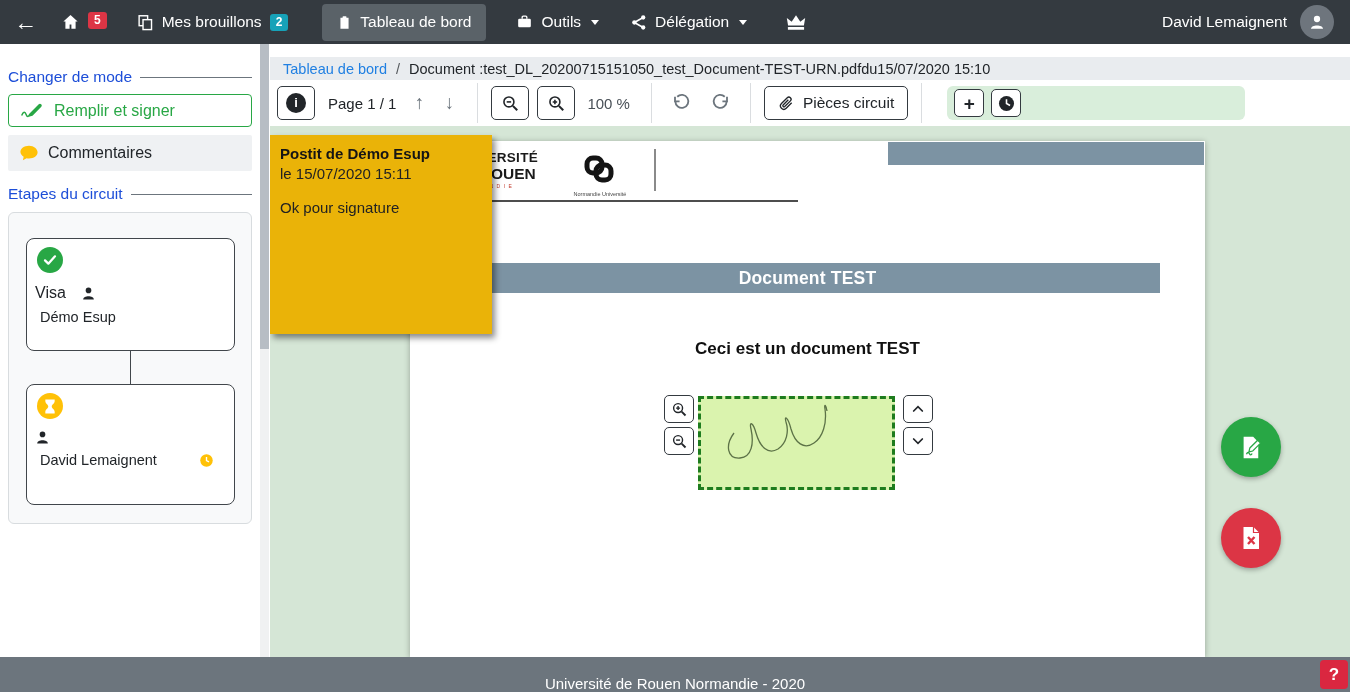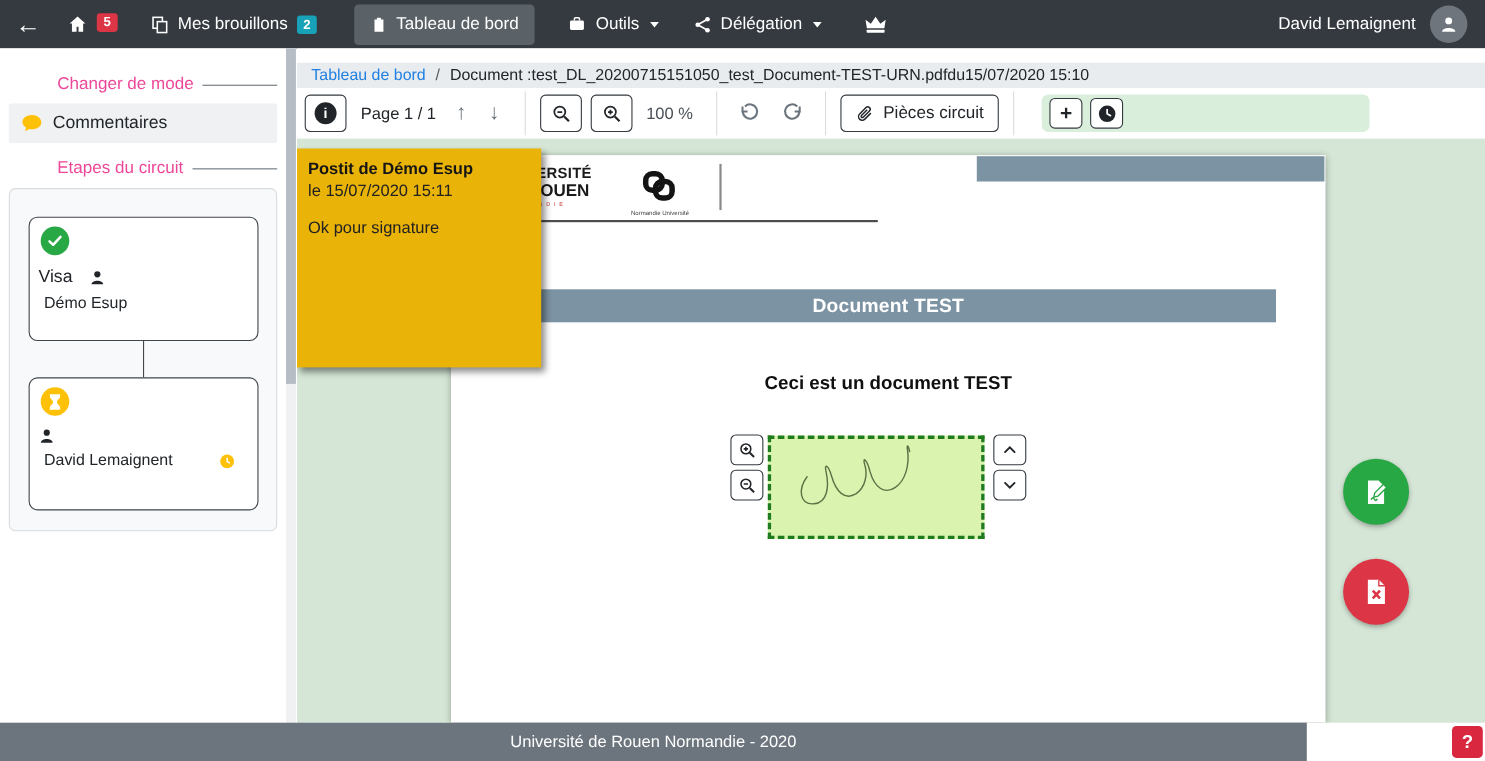--- a/index.html
+++ b/index.html
@@ -24,21 +24,21 @@
   .caret{width:0;height:0;border-left:4.5px solid transparent;border-right:4.5px solid transparent;
          border-top:5px solid #fff;margin-left:2px;}
   .crown{margin-left:38px;cursor:pointer;}
   .user-name{margin-left:auto;font-size:15.5px;cursor:pointer;}
   .avatar{width:34px;height:34px;border-radius:50%;background:#6e757d;display:flex;align-items:center;
           justify-content:center;margin:0 16px 0 13px;cursor:pointer;}
 
   
   .sidebar{position:absolute;left:0;top:44px;width:260px;height:613px;background:#fff;
            padding:0 8px;box-sizing:border-box;}
-  .side-heading{display:flex;align-items:center;gap:8px;color:#ec4899;font-size:15.5px;margin-left:44px;}
+  .side-heading{display:flex;align-items:center;gap:8px;color:#1d4ed8;font-size:15.5px;}
   .side-heading .rule{flex:1;border-top:1px solid #6c757d;}
   .h-mode{margin-top:24px;}
   .h-steps{margin-top:14px;}
   .btn-signmode{margin-top:8px;width:100%;height:33px;background:#fff;border:1px solid #28a745;
         border-radius:4px;color:#28a745;font-size:16px;display:flex;align-items:center;gap:9px;
         padding:0 11px;cursor:pointer;box-sizing:border-box;font-family:inherit;}
   .btn-comments{margin-top:8px;width:100%;height:36px;background:#eff1f3;border:none;border-radius:2px;
         color:#212529;font-size:16px;display:flex;align-items:center;gap:9px;padding:0 11px;
         cursor:pointer;box-sizing:border-box;font-family:inherit;}
   .steps-wrap{margin-top:9px;background:#f8f9fa;border:1px solid #d8dcdf;border-radius:6px;
@@ -111,22 +111,22 @@
         box-shadow:3px 4px 6px rgba(0,0,0,.45);padding:10px 10px;box-sizing:border-box;z-index:6;}
   .postit .pt{font-weight:bold;font-size:15px;color:#151515;}
   .postit .pd{font-size:15px;color:#222;margin-top:3px;}
   .postit .pm{font-size:15px;color:#222;margin-top:17px;}
   .fab{position:absolute;width:60px;height:60px;border-radius:50%;border:none;display:flex;
         align-items:center;justify-content:center;cursor:pointer;box-shadow:0 2px 5px rgba(0,0,0,.3);}
   .fab.sign{left:951px;top:291px;background:#28a745;}
   .fab.refuse{left:951px;top:382px;background:#dc3545;}
 
   
-  .footer{position:absolute;left:0;top:657px;width:1188px;height:35px;background:#6c757d;color:#fff;
-        font-size:15px;display:flex;align-items:center;justify-content:center;}
+  .footer{position:absolute;left:0;top:657px;width:1350px;height:35px;background:#6c757d;color:#fff;
+        font-size:15px;display:flex;align-items:flex-end;justify-content:center;}
   .help{position:absolute;right:2px;bottom:3px;width:28px;height:29px;background:#da2740;color:#fff;
         font-weight:bold;font-size:17px;border:none;border-radius:4px;cursor:pointer;font-family:inherit;}
 </style>
 </head>
 <body>
 
 <div id="app">
 
   <header class="navbar">
     <span class="back">←</span>
@@ -203,20 +203,29 @@
       </span>
     </span>
   </header>
 
   <aside class="sidebar">
     <div class="side-heading h-mode">
       <span>Changer de mode</span>
       <span class="rule"></span>
     </div>
 
+    <button class="btn-signmode">
+      <span>
+        <svg width="25" height="17" viewBox="0 0 30 20">
+            <path d="M2 16 c2 -5 4 -5 5.5 -1 c1 3 3 3 4.5 -1" fill="none" stroke="#28a745" stroke-width="1.8"></path>
+            <path d="M12 13 L22.5 2.5 a2.2 2.2 0 0 1 3.1 3.1 L15 16.2 l-4.6 1.2 z" fill="#28a745"></path>
+          </svg>
+      </span>
+      <span>Remplir et signer</span>
+    </button>
 
     <button class="btn-comments">
       <span>
         <svg width="20" height="18" viewBox="0 0 24 22">
             <path d="M12 2 C6 2 1.5 5.4 1.5 9.6 c0 2.5 1.6 4.7 4 6.1 L4.5 20 l4.6 -2.6 c.9 .2 1.9 .3 2.9 .3 c6 0 10.5 -3.4 10.5 -7.6 S18 2 12 2 z" fill="#ffc107"></path>
           </svg>
       </span>
       <span>Commentaires</span>
     </button>
 

